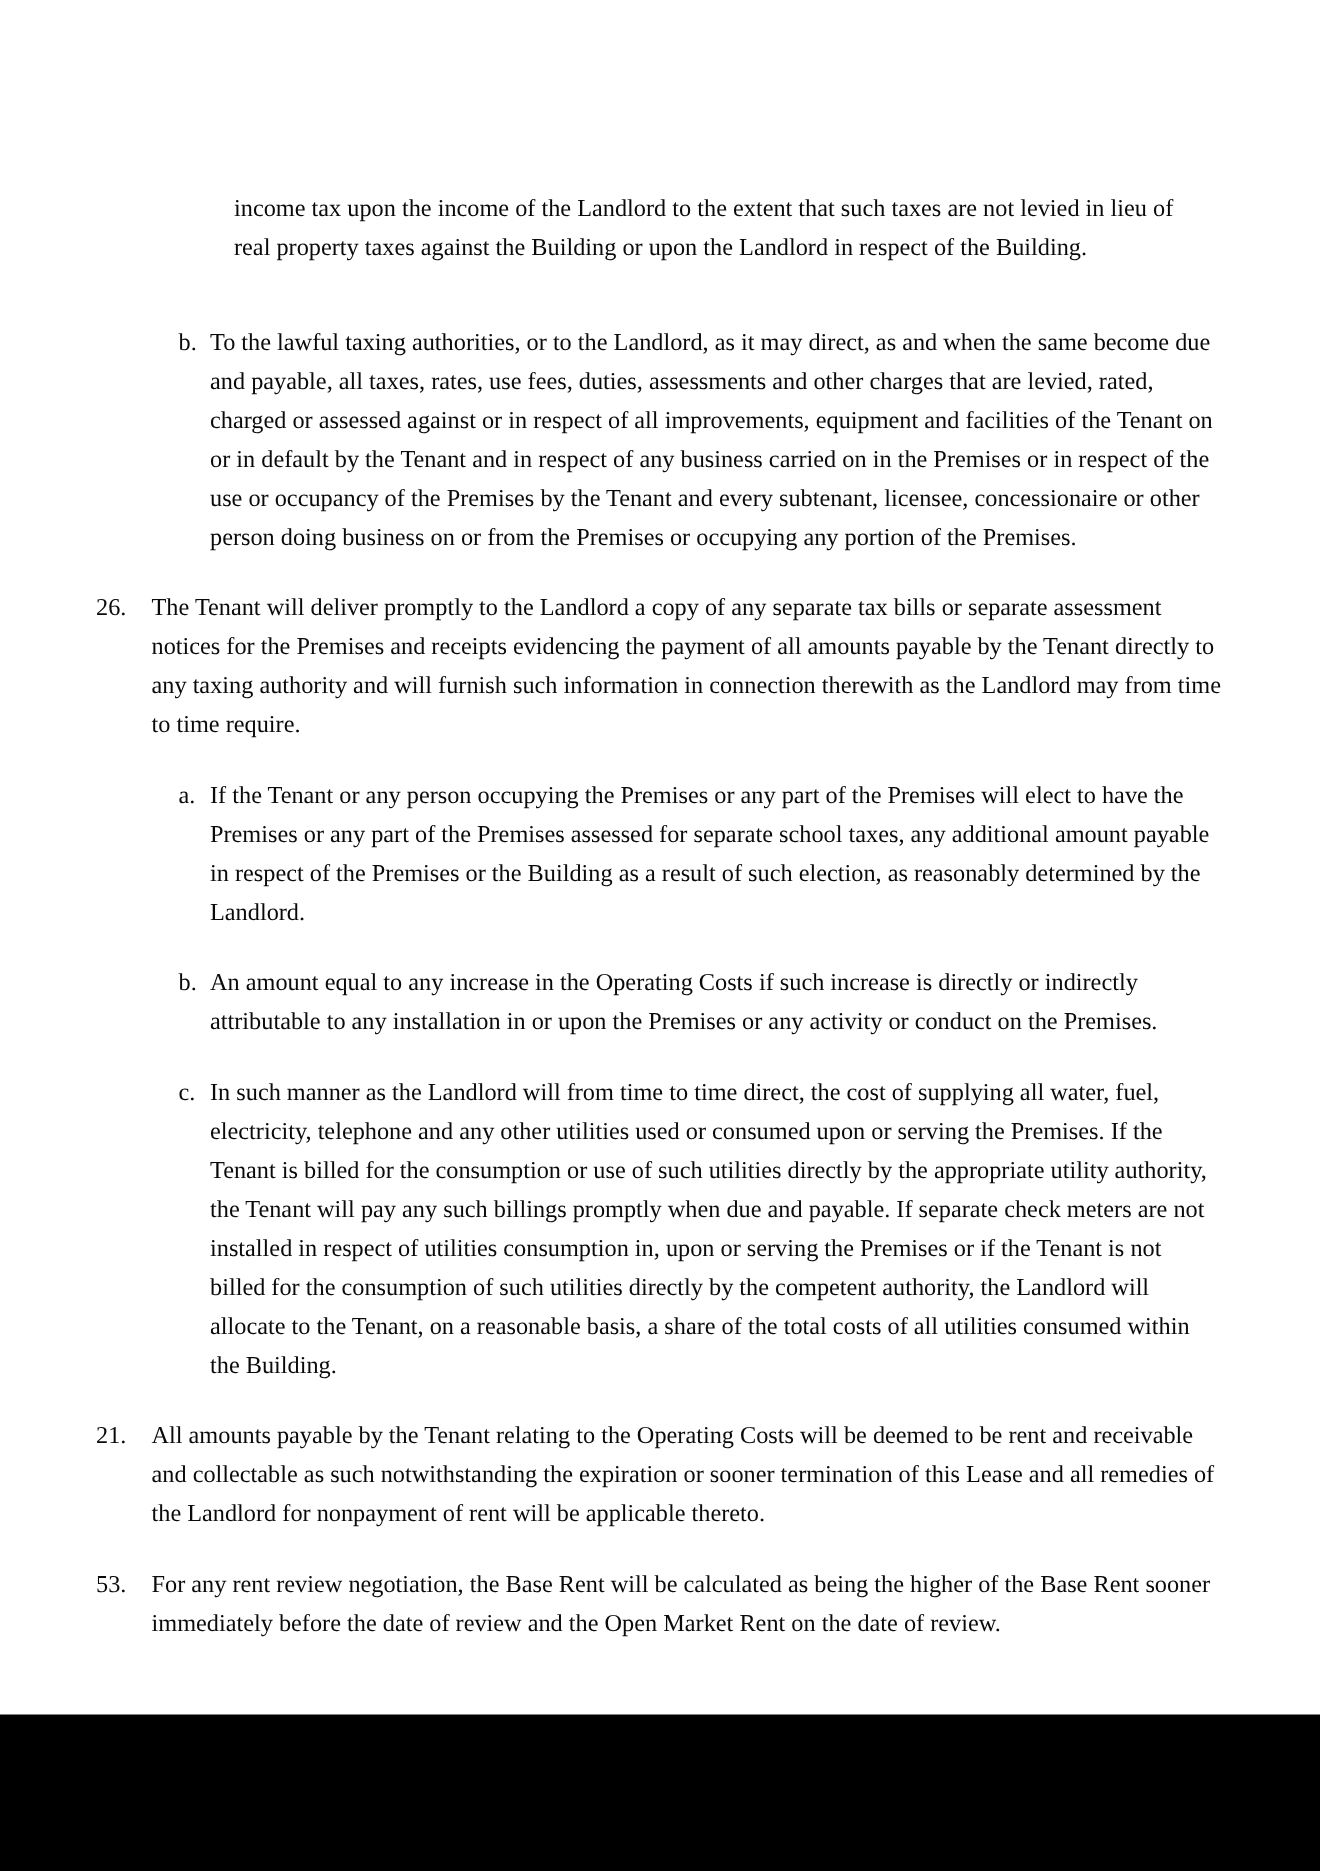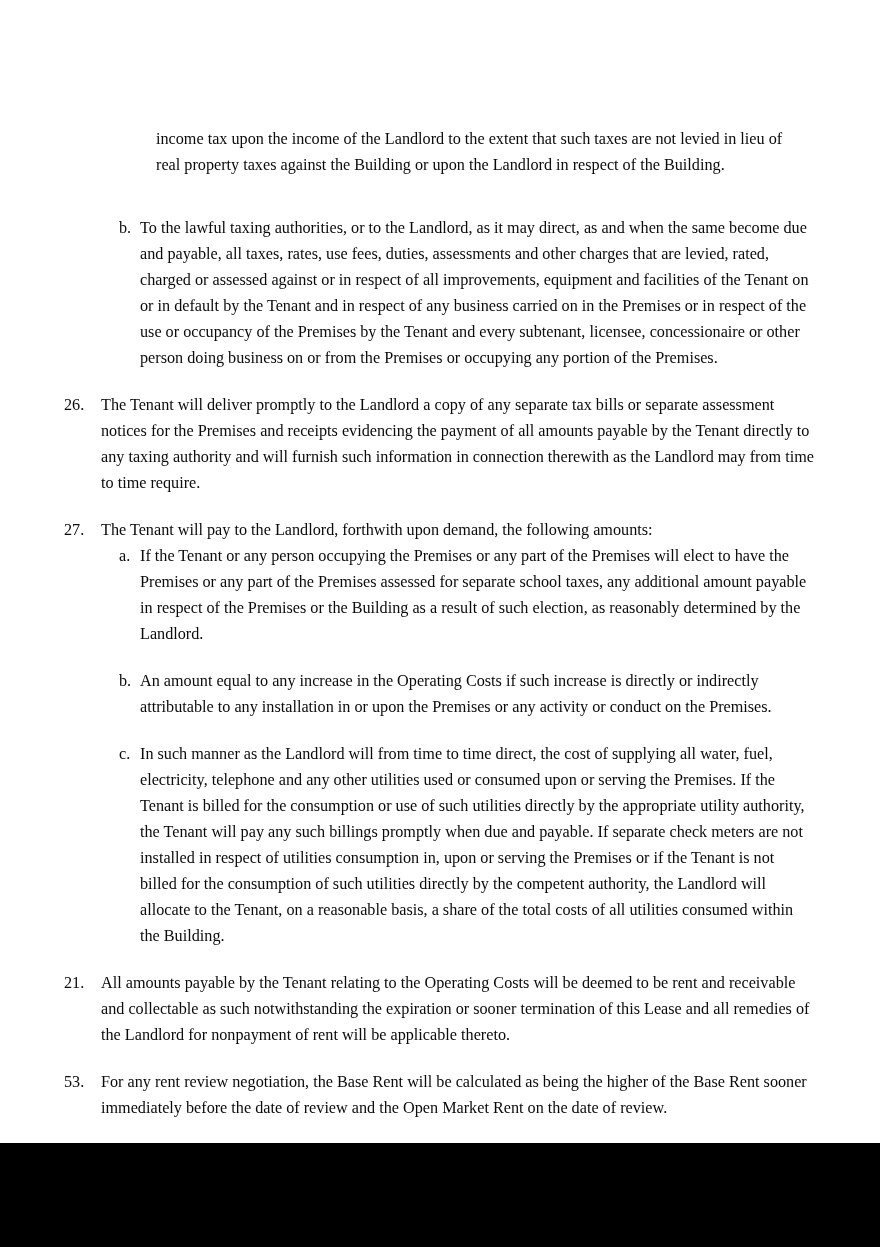--- a/index.html
+++ b/index.html
@@ -107,24 +107,20 @@
 
     <div class="gap-block"></div>
 
     <div class="para clause">
       <span class="marker">26.</span>
       <span>The Tenant will deliver promptly to the Landlord a copy of any separate tax bills or separate assessment notices for the Premises and receipts evidencing the payment of all amounts payable by the Tenant directly to any taxing authority and will furnish such information in connection therewith as the Landlord may from time to time require.</span>
     </div>
 
     <div class="gap-block"></div>
 
-    <div class="para clause">
-      <span class="marker">27.</span>
-      <span>The Tenant will pay to the Landlord, forthwith upon demand, the following amounts:</span>
-    </div>
 
     <div class="para subitem">
       <span class="marker">a.</span>
       <span>If the Tenant or any person occupying the Premises or any part of the Premises will elect to have the Premises or any part of the Premises assessed for separate school taxes, any additional amount payable in respect of the Premises or the Building as a result of such election, as reasonably determined by the Landlord.</span>
     </div>
 
     <div class="gap-block"></div>
 
     <div class="para subitem">
       <span class="marker">b.</span>

